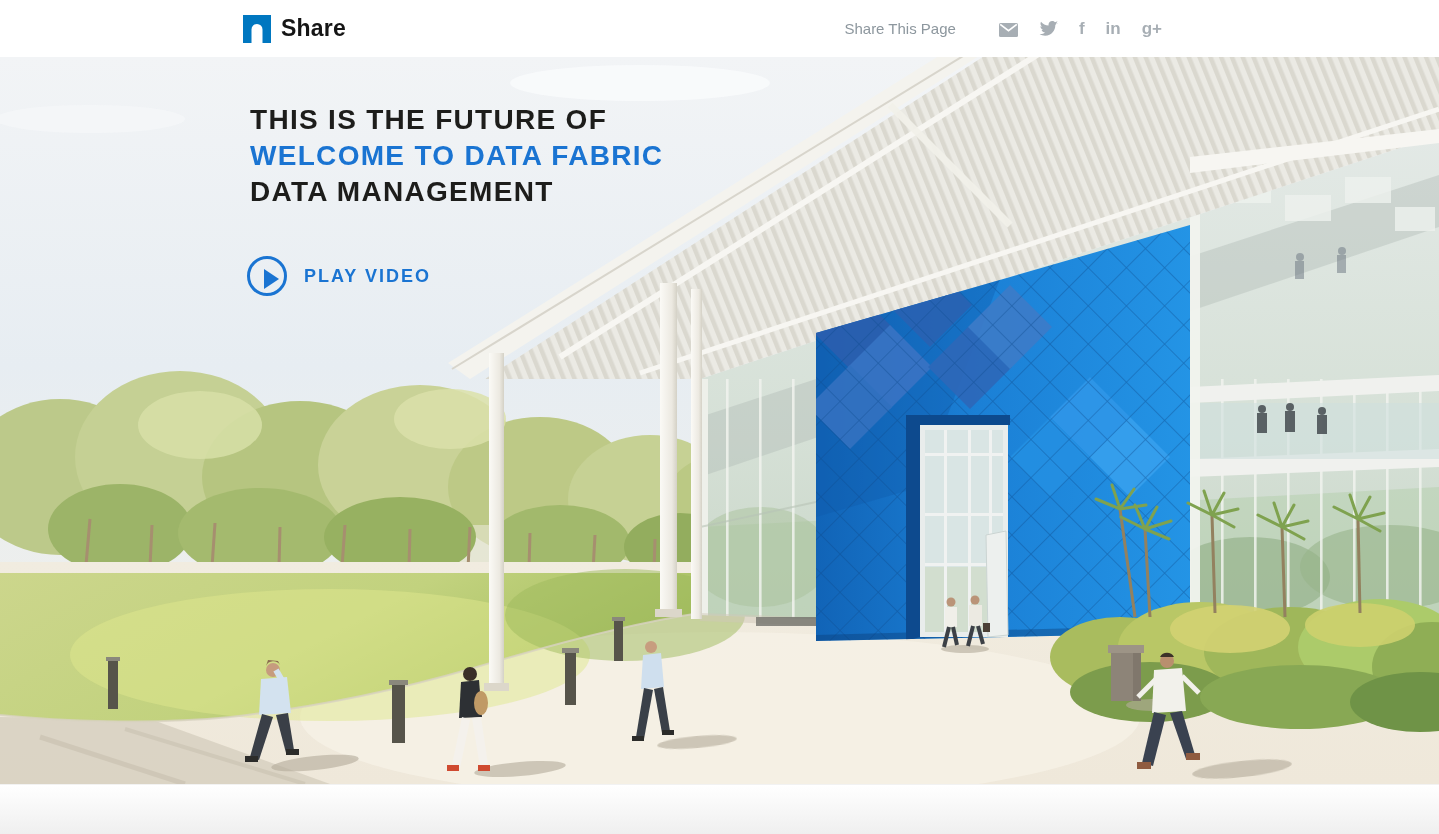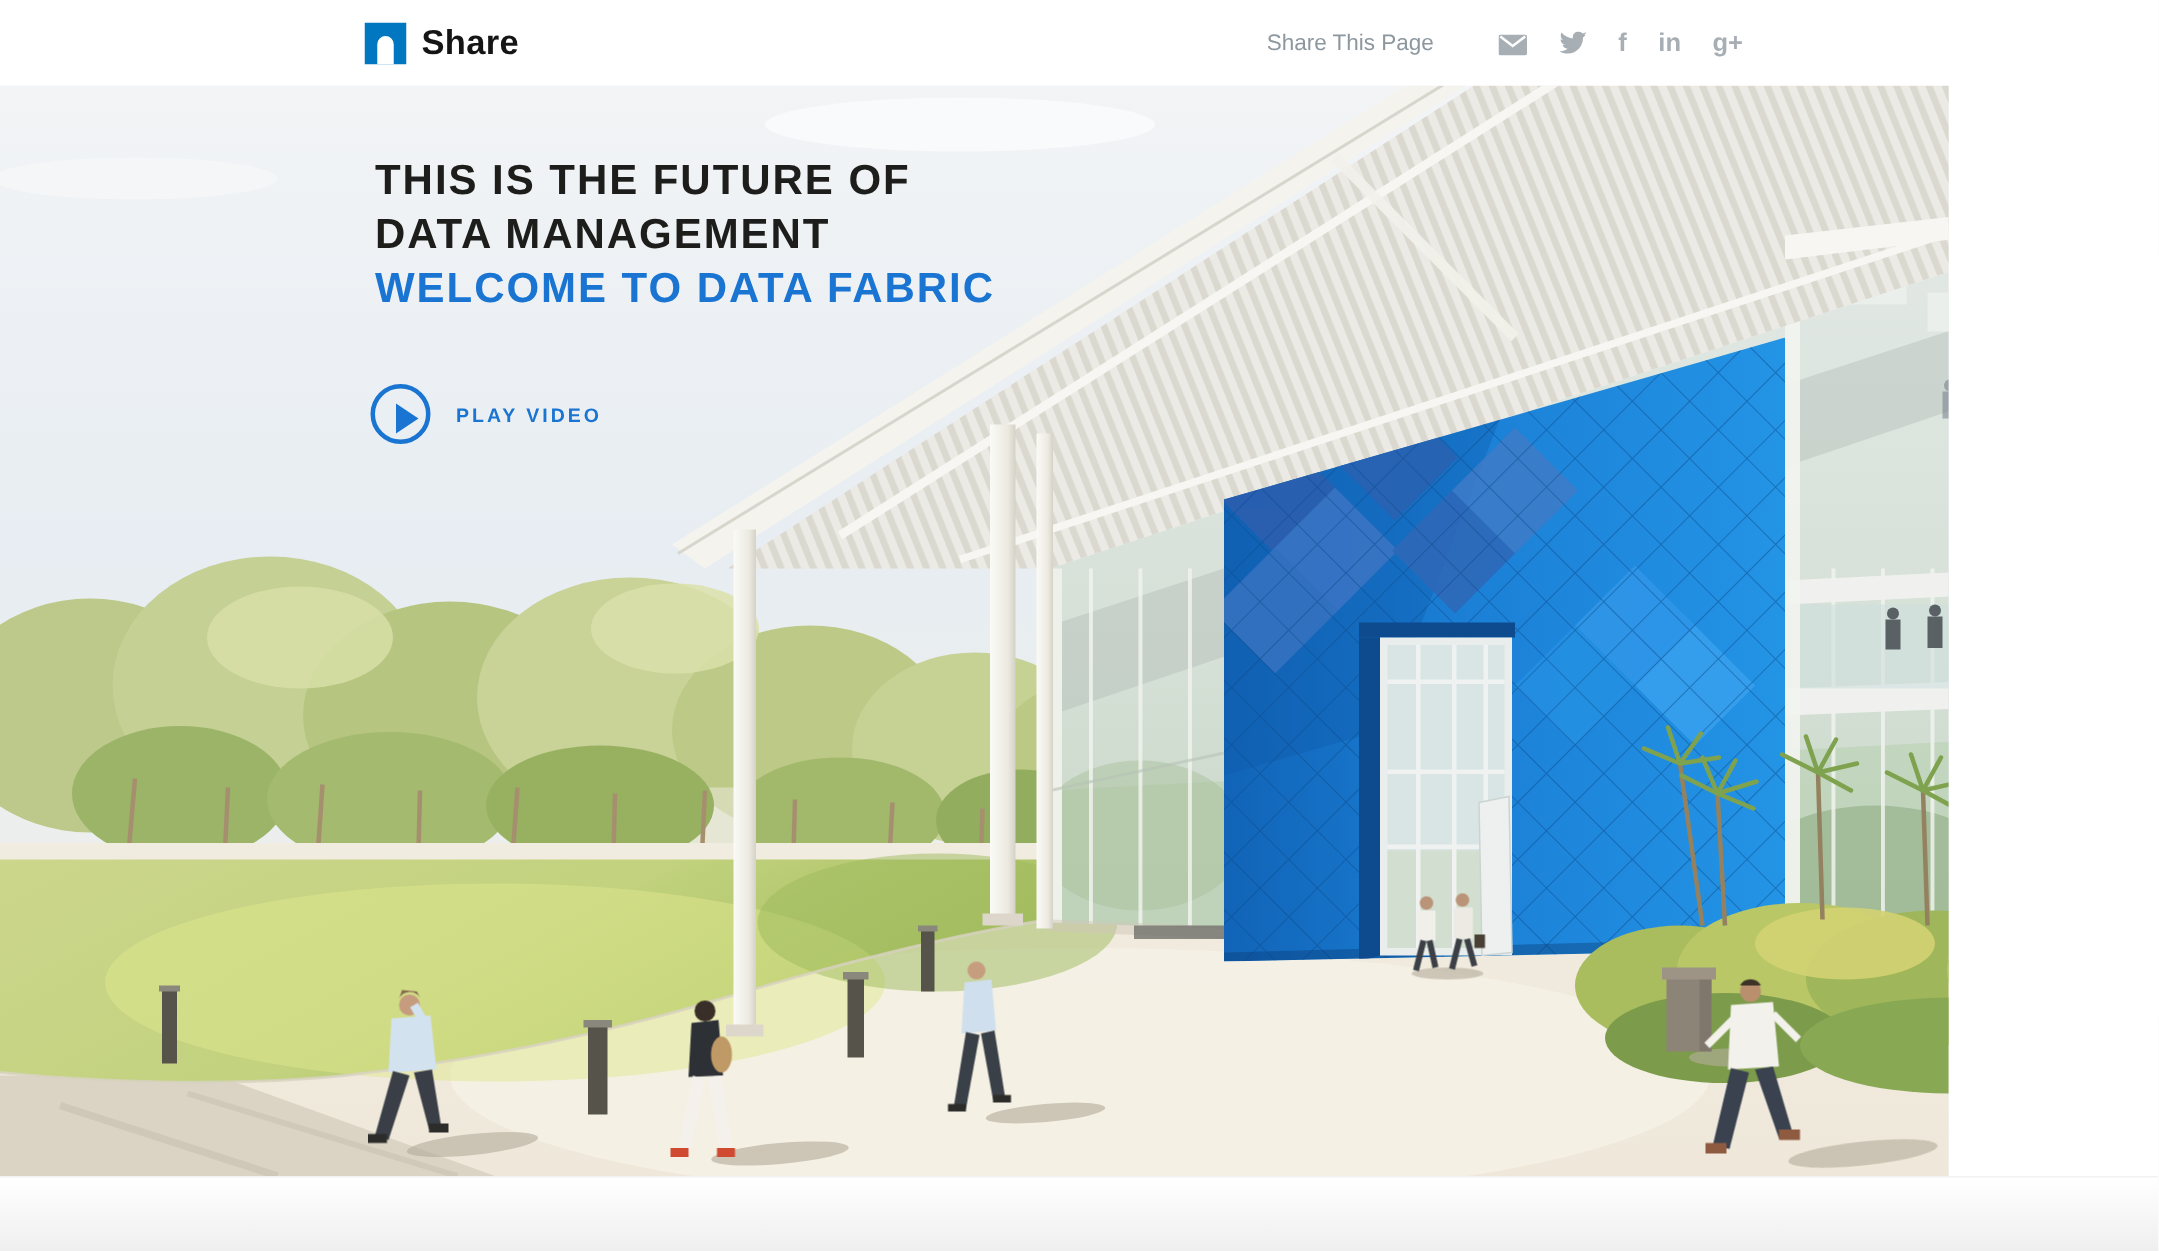--- a/index.html
+++ b/index.html
@@ -15,30 +15,30 @@
   .logo-group { display:flex; align-items:center; margin-left:243px; cursor:pointer; }
   .logo-mark { width:28px; height:28px; display:block; }
   .logo-text { font-size:23px; font-weight:700; color:#151515; margin-left:10px; letter-spacing:0.2px; }
   .share-group { margin-left:auto; margin-right:277px; display:flex; align-items:flex-end; }
   .share-label { color:#8d979e; font-size:15px; margin-right:22px; }
   .social-icon { display:flex; align-items:center; justify-content:center; margin-left:21px; cursor:pointer;
                  color:#a7aeb4; font-weight:700; font-size:17px; line-height:1; }
   .social-icon:first-of-type { margin-left:0; }
   .social-icon svg { display:block; }
   
-  .hero { position:relative; width:1299px; height:727px; overflow:hidden; background:#e9eef2; }
+  .hero { position:relative; width:1439px; height:727px; overflow:hidden; background:#e9eef2; }
   .hero-scene { position:absolute; left:0; top:0; }
   .headline { position:absolute; left:250px; top:45px; z-index:3; }
   .headline .hl { font-size:28px; line-height:36px; font-weight:700; letter-spacing:1.3px; color:#1d1d1b; display:block; }
   .headline .hl.blue { color:#1a74d2; }
   .play-row { position:absolute; left:247px; top:199px; display:flex; align-items:center; z-index:3; cursor:pointer; }
   .play-circle { width:40px; height:40px; border:3px solid #1a74d2; border-radius:50%; position:relative; background:transparent; }
   .play-triangle { position:absolute; left:14px; top:10px; width:0; height:0;
                    border-top:10px solid transparent; border-bottom:10px solid transparent; border-left:15px solid #1a74d2; }
-  .play-label { margin-left:17px; color:#1a74d2; font-size:13px; font-weight:700; letter-spacing:2px; }
+  .play-label { margin-left:17px; color:#1a74d2; font-size:18px; font-weight:700; letter-spacing:2px; }
   
   .footer-strip { height:50px; background:linear-gradient(#ffffff, #efefef); border-top:1px solid #f2f2f2; }
 </style>
 </head>
 <body>
 
 <div class="page">
 
   <div class="header">
     <div class="logo-group">
@@ -369,22 +369,22 @@
           <rect x="969" y="548" width="13" height="21" fill="#eceae2"></rect>
           <line x1="973" y1="569" x2="968" y2="589" stroke="#3c4046" stroke-width="4"></line>
           <line x1="978" y1="569" x2="983" y2="587" stroke="#3c4046" stroke-width="4"></line>
           <rect x="983" y="566" width="7" height="9" fill="#4a3f35"></rect>
         </g>
       </g>
     </svg>
 
     <div class="headline">
       <span class="hl">THIS IS THE FUTURE OF</span>
+      <span class="hl blue">WELCOME TO DATA FABRIC</span>
       <span class="hl">DATA MANAGEMENT</span>
-      <span class="hl blue">WELCOME TO DATA FABRIC</span>
     </div>
 
     <div class="play-row">
       <span class="play-circle">
         <span class="play-triangle"></span>
       </span>
       <span class="play-label">PLAY VIDEO</span>
     </div>
   </div>
 

